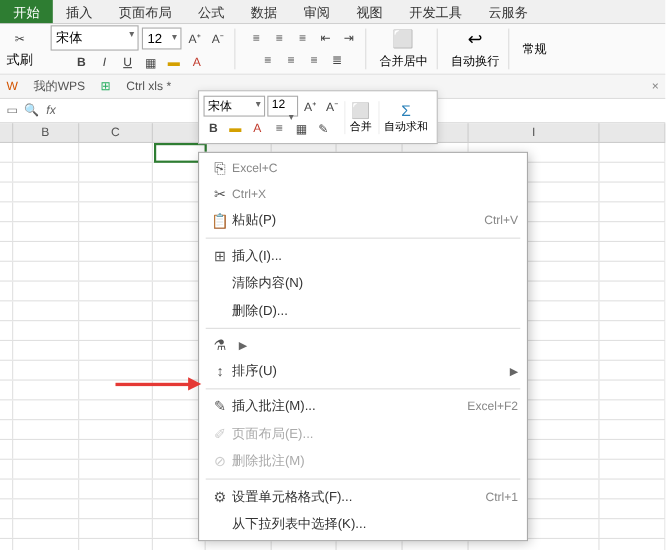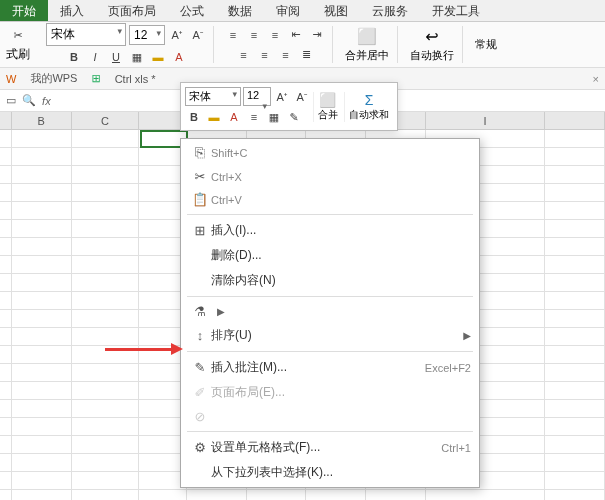--- a/index.html
+++ b/index.html
@@ -46,22 +46,22 @@
 <body>
 
 <div class="tabs" id="tabs">
     <div class="tab active">开始</div>
     <div class="tab">插入</div>
     <div class="tab">页面布局</div>
     <div class="tab">公式</div>
     <div class="tab">数据</div>
     <div class="tab">审阅</div>
     <div class="tab">视图</div>
+    <div class="tab">开发工具</div>
     <div class="tab">云服务</div>
-    <div class="tab">开发工具</div>
   </div>
 
 <div class="ribbon">
   <div class="grp" style="border-right:none;padding-left:0">
     <span class="iconbtn">✂</span>
     <span>式刷</span>
   </div>
   <div class="grp">
     <div class="grp-row">
       <span class="sel" style="width:80px">宋体</span>
@@ -413,42 +413,43 @@
         <div class="cell" style="width: 120px;"></div>
         <div class="cell" style="width: 60px;"></div>
       </div>
     </div>
   <div class="selcell"></div>
 </div>
 
 <div class="ctxmenu" id="ctxmenu">
     <div class="mi">
       <span class="mic">⎘</span>
-      <span class="mkey">Shift+C</span>
+      <span class="mkey">Excel+C</span>
     </div>
     <div class="mi">
       <span class="mic">✂</span>
       <span class="mkey">Ctrl+X</span>
     </div>
     <div class="mi">
       <span class="mic">📋</span>
+      <span class="mlbl">粘贴(P)</span>
       <span class="mkey">Ctrl+V</span>
     </div>
     <div class="msep"></div>
     <div class="mi">
       <span class="mic">⊞</span>
       <span class="mlbl">插入(I)...</span>
     </div>
     <div class="mi">
       <span class="mic"></span>
+      <span class="mlbl">清除内容(N)</span>
+    </div>
+    <div class="mi">
+      <span class="mic"></span>
       <span class="mlbl">删除(D)...</span>
-    </div>
-    <div class="mi">
-      <span class="mic"></span>
-      <span class="mlbl">清除内容(N)</span>
     </div>
     <div class="msep"></div>
     <div class="mi">
       <span class="mic">⚗</span>
       <span class="marrow">▶</span>
     </div>
     <div class="mi">
       <span class="mic">↕</span>
       <span class="mlbl">排序(U)</span>
       <span class="marrow">▶</span>
@@ -458,20 +459,21 @@
       <span class="mic">✎</span>
       <span class="mlbl">插入批注(M)...</span>
       <span class="mkey">Excel+F2</span>
     </div>
     <div class="mi disabled">
       <span class="mic">✐</span>
       <span class="mlbl">页面布局(E)...</span>
     </div>
     <div class="mi disabled">
       <span class="mic">⊘</span>
+      <span class="mlbl">删除批注(M)</span>
     </div>
     <div class="msep"></div>
     <div class="mi">
       <span class="mic">⚙</span>
       <span class="mlbl">设置单元格格式(F)...</span>
       <span class="mkey">Ctrl+1</span>
     </div>
     <div class="mi">
       <span class="mic"></span>
       <span class="mlbl">从下拉列表中选择(K)...</span>

